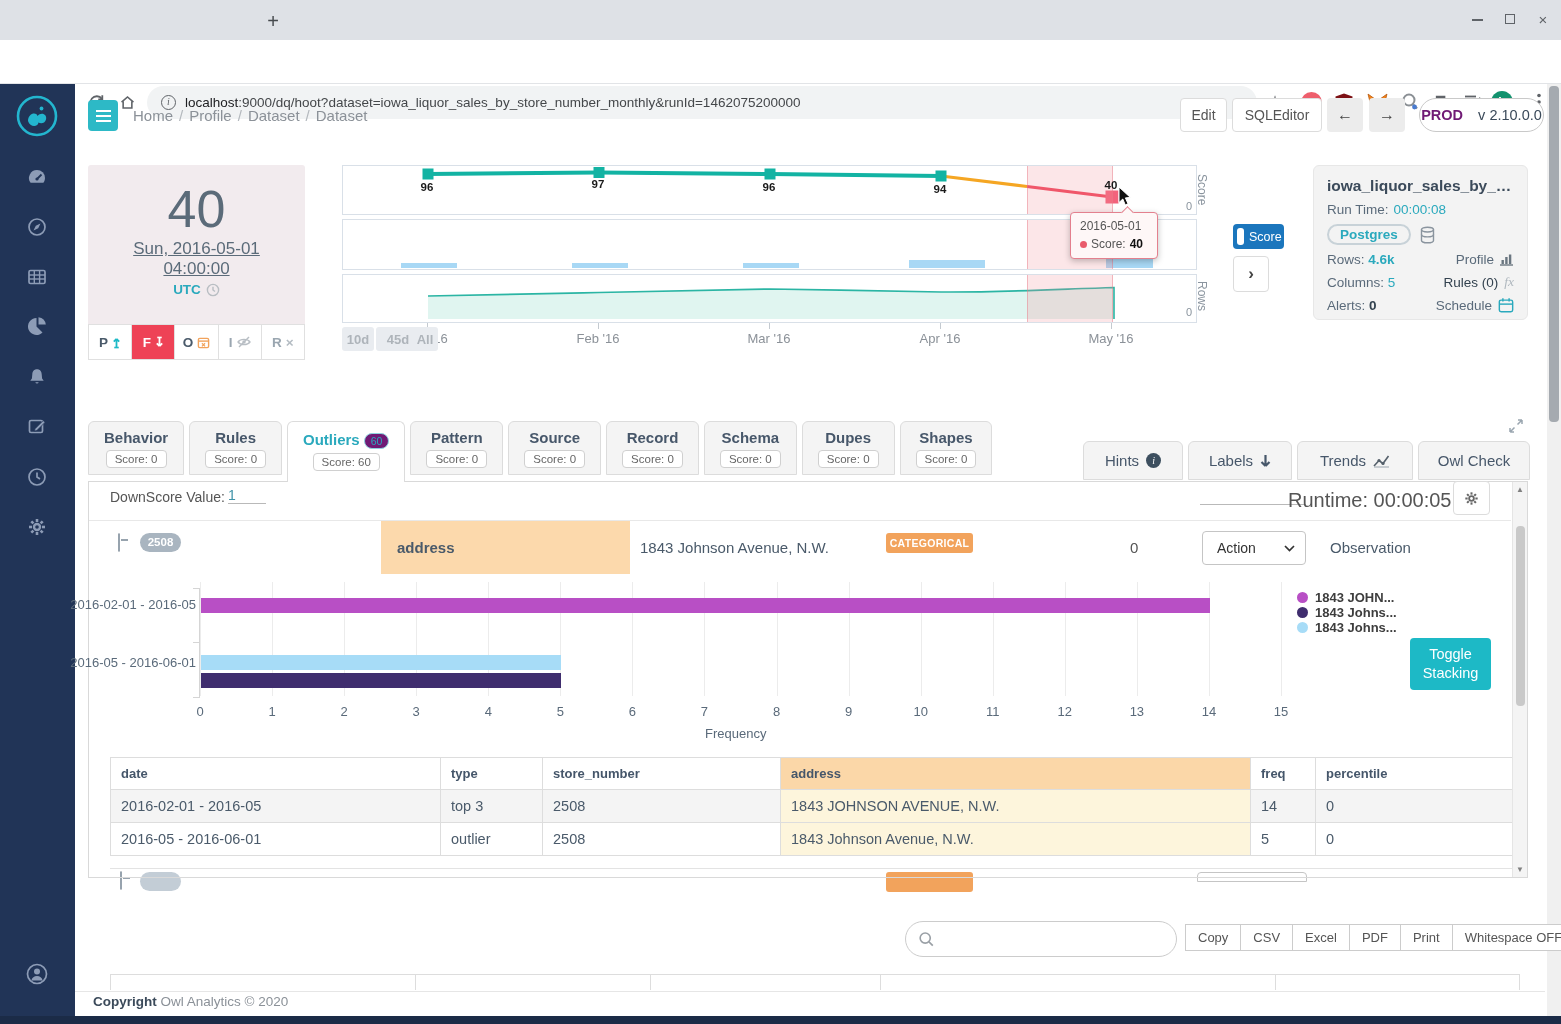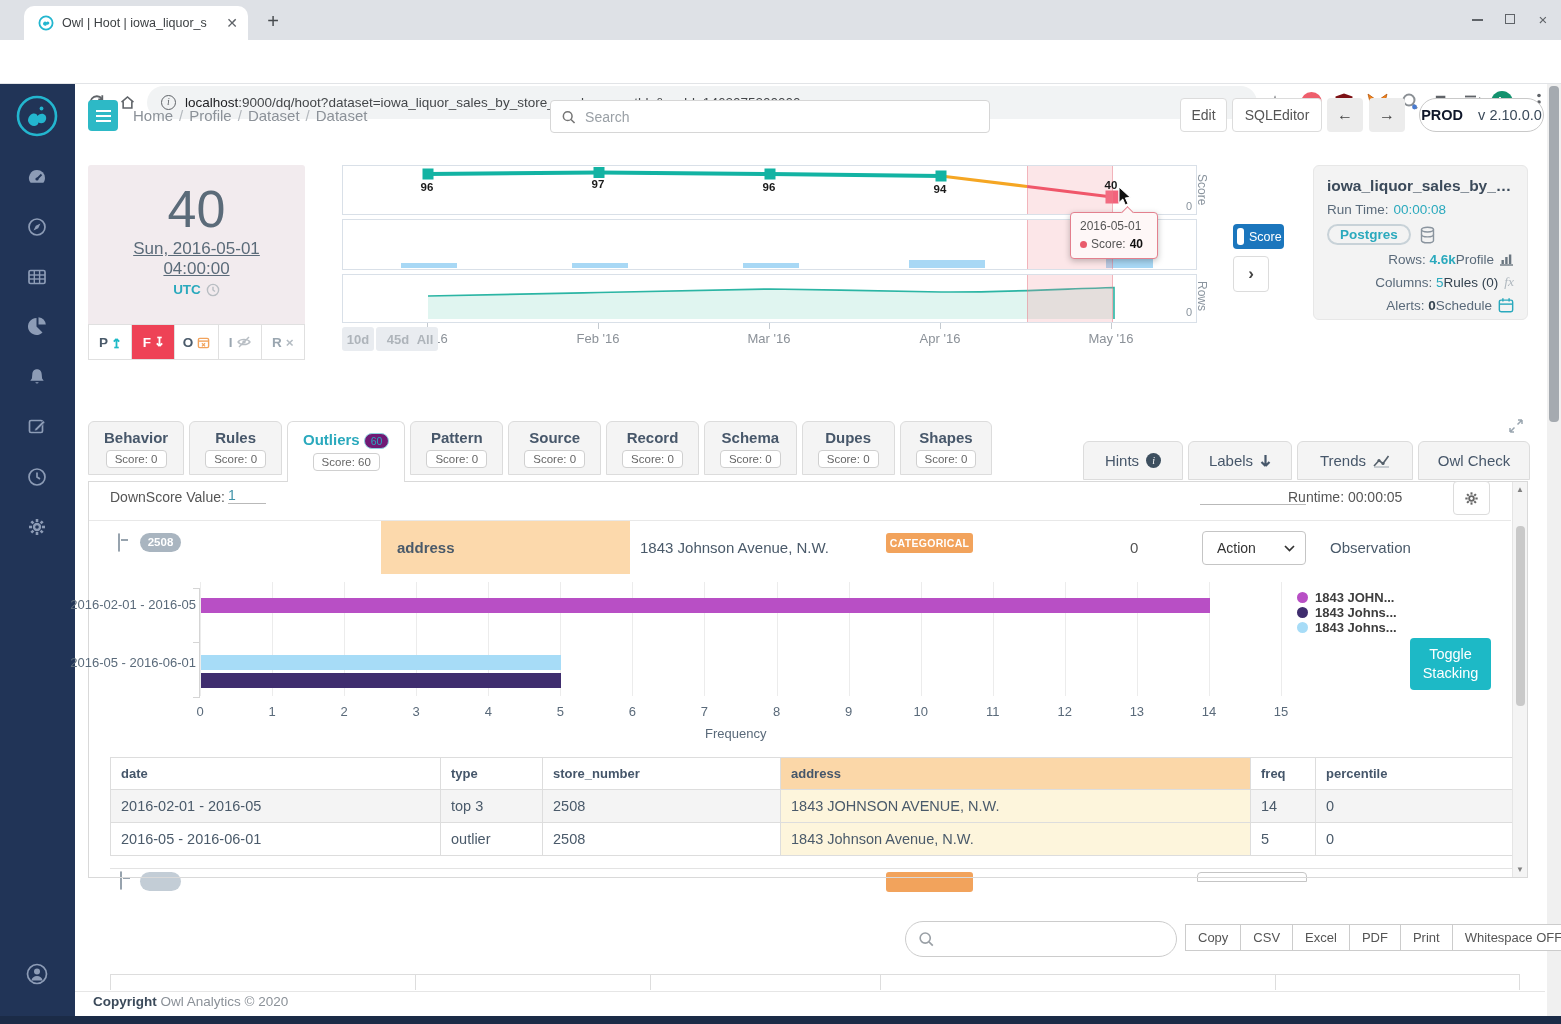--- a/index.html
+++ b/index.html
@@ -36,21 +36,21 @@
   #hamburger { position:absolute; left:88px; top:100px; width:30px; height:31px; background:#2db9c6; border-radius:4px; display:flex; flex-direction:column; justify-content:center; align-items:center; gap:3px; }
   #hamburger i { display:block; width:15px; height:2px; background:#fff; }
   #breadcrumb { position:absolute; left:133px; top:107px; font-size:15px; color:#8b9198; }
   #breadcrumb .sep { margin:0 6px; color:#b3b8bd; }
   #global-search { position:absolute; left:550px; top:100px; width:440px; height:33px; border:1px solid #d6d6d6; border-radius:4px; display:flex; align-items:center; padding:0 10px; background:#fff; }
   #global-search input { border:none; outline:none; font-size:14px; color:#333; width:100%; margin-left:9px; font-family:"Liberation Sans",sans-serif; }
   #global-search input::placeholder { color:#9aa0a6; }
   .btn { background:#fff; border:1px solid #dcdcdc; border-radius:4px; color:#555; font-size:14px; display:flex; align-items:center; justify-content:center; }
   .navbtn { background:#ececec; border:none; color:#444; font-size:16px; font-weight:bold; border-radius:4px; }
   #prod-pill { position:absolute; left:1419px; top:98px; width:125px; height:34px; border:1px solid #c9c9c9; border-radius:17px; display:flex; align-items:center; justify-content:center; font-size:14.5px; background:#fff; }
-  #prod-pill b { color:#0f172a; margin-right:15px;text-align:right; }
+  #prod-pill b { color:#701a75; margin-right:15px;text-align:right; }
   #prod-pill span { color:#3b4a5a; }
 
   
   #run-card { position:absolute; left:88px; top:165px; width:217px; height:195px; background:#f2ebee; border-radius:3px; }
   #run-score { text-align:center; font-size:52px; color:#5b6b79; margin-top:14px; }
   #run-date, #run-time { text-align:center; font-size:17px; color:#5b6b79;text-decoration:underline; }
   #run-tz { text-align:center; font-size:13.5px; color:#2aa9bd; font-weight:bold; margin-top:3px; display:flex; justify-content:center; align-items:center; gap:5px; }
   #pforirow { position:absolute; left:0; bottom:0; width:217px; height:36px; display:flex; background:#fff; border:1px solid #e0e0e0; }
   .pfbtn { flex:1; display:flex; align-items:center; justify-content:center; gap:4px; border-right:1px solid #e0e0e0; font-size:13.5px; font-weight:bold; color:#4a5a6a; background:#fff; }
   .pfbtn:last-child { border-right:none; }
@@ -75,21 +75,21 @@
   #chart-tooltip { position:absolute; left:1070px; top:212px; width:88px; height:47px; background:#fef7f7; border:1px solid #e3808e; border-radius:4px; box-shadow:0 2px 6px rgba(0,0,0,0.25); padding:6px 0 0 9px; z-index:5; }
   #chart-tooltip:before { content:""; position:absolute; top:-5px; left:52px; width:8px; height:8px; background:#fef7f7; border-left:1px solid #e3808e; border-top:1px solid #e3808e; transform:rotate(45deg); }
   #tooltip-date { font-size:12px; color:#555; }
   #tooltip-row { display:flex; align-items:center; gap:4px; margin-top:4px; font-size:12px; color:#555; }
   #tooltip-row .dot { width:7px; height:7px; border-radius:50%; background:#e95b6b; }
   #tooltip-row b { color:#111; }
 
   
   #dataset-card { position:absolute; left:1313px; top:165px; width:215px; height:155px; background:#f3f3f3; border:1px solid #e7e7e7; border-radius:6px; padding:11px 13px; }
   #ds-title { font-size:15.5px; font-weight:bold; color:#3b4a5a; white-space:nowrap; overflow:hidden; text-overflow:ellipsis; }
-  .ds-row { display:flex; align-items:center; justify-content:flex-end; margin-top:7px; font-size:13.5px; color:#5a6a7a; }
+  .ds-row { display:flex; align-items:center; justify-content:space-between; margin-top:7px; font-size:13.5px; color:#5a6a7a; }
   .teal { color:#2aa9bd; }
   #pg-pill { border:2px solid #c8d2d8; border-radius:13px; padding:1px 11px; font-size:13.5px; font-weight:bold; color:#2aa9bd; background:#f3f3f3; }
   #impact-card { position:absolute; left:1313px; top:342px; width:215px; height:40px; background:#fff; border:1px solid #dfdfdf; border-radius:6px; display:flex; align-items:center; justify-content:space-between; padding:0 16px 0 36px; }
   #impact-na { background:#e3e3e3; border-radius:12px; padding:2px 10px; font-size:12px; font-weight:bold; color:#555; }
   #impact-label { color:#2aa9bd; font-weight:bold; font-size:15.5px; }
 
   
   #tabs-row { position:absolute; left:88px; top:421px; display:flex; gap:5px; }
   .dqtab { height:54px; background:#f4f4f4; border:1px solid #dcdcdc; border-radius:6px 6px 0 0; padding:7px 15px 0; text-align:center; }
   .dqtab .tlabel { font-size:15px; font-weight:bold; color:#47576a; white-space:nowrap; }
@@ -145,28 +145,20 @@
   #footer-text { position:absolute; left:93px; top:994px; font-size:13.5px; color:#8b9198; }
   #footer-text b { color:#3b4a5a;text-align:center; }
 </style>
 </head>
 <body>
 
 <div id="screen">
 
   
   <div id="tabstrip">
-    <div id="browser-tab">
-      <svg width="16" height="16" viewBox="0 0 16 16">
-          <circle cx="8" cy="8" r="6.6" stroke="#23b6cf" stroke-width="1.8" fill="none"></circle>
-          <path d="M5 9c0-2.6 2.6-3.3 3.3-1.8 1.1-1.5 3.3-.7 3 1.1-.4 1.5-1.9 1.5-2.6 1.1 0 1.5-3 1.9-3.7-.4z" fill="#23b6cf"></path>
-        </svg>
-      <span id="tab-title">Owl | Hoot | iowa_liquor_s</span>
-      <span class="tab-close">✕</span>
-    </div>
     <div id="new-tab-btn">+</div>
     <span class="winctl" style="left:1466px;">
         <span style="display:block;width:11px;height:1.6px;background:#5f6368;margin:9px auto 0;"></span>
       </span>
     <span class="winctl" style="left:1499px;">
         <span style="display:block;width:10px;height:10px;border:1.6px solid #5f6368;margin:4px auto 0;"></span>
       </span>
     <span class="winctl" style="left:1532px;font-size:15px;line-height:20px;">×</span>
   </div>
 
@@ -301,27 +293,20 @@
   <div id="bottom-strip"></div>
 
   
   <div id="hamburger">
       <i></i>
       <i></i>
       <i></i>
     </div>
   <div id="breadcrumb">
     <span>Home</span><span class="sep">/</span><span>Profile</span><span class="sep">/</span><span>Dataset</span><span class="sep">/</span><span>Dataset</span>
-  </div>
-  <div id="global-search">
-    <svg width="16" height="16" viewBox="0 0 18 18">
-        <circle cx="8" cy="8" r="5.2" stroke="#757575" stroke-width="1.8" fill="none"></circle>
-        <line x1="12" y1="12" x2="16.2" y2="16.2" stroke="#757575" stroke-width="1.8"></line>
-      </svg>
-    <input type="text" placeholder="Search" style="">
   </div>
   <button class="btn abs" style="left:1180px;top:98px;width:47px;height:34px;">Edit</button>
   <button class="btn abs" style="left:1232px;top:98px;width:90px;height:34px;">SQLEditor</button>
   <button class="navbtn abs" style="left:1327px;top:98px;width:36px;height:34px;">←</button>
   <button class="navbtn abs" style="left:1369px;top:98px;width:36px;height:34px;">→</button>
   <div id="prod-pill">
       <b>PROD</b>
       <span>v 2.10.0.0</span>
     </div>
 
@@ -536,21 +521,21 @@
   <svg id="expand-icon" width="16" height="16" viewBox="0 0 16 16">
       <path d="M9.5 6.5 L14 2 M14 2 h-4 M14 2 v4 M6.5 9.5 L2 14 M2 14 h4 M2 14 v-4" stroke="#9aa6b0" stroke-width="1.5" fill="none"></path>
     </svg>
 
   
   <div id="panel"></div>
 
   <span class="abs" style="left:110px;top:489px;font-size:14px;color:#555;">DownScore Value:</span>
   <input class="ulinput abs" style="left: 228px; top: 487px; width: 38px;" value="1">
   <input class="ulinput abs" style="left: 1200px; top: 488px; width: 106px;">
-  <span class="abs" style="left:1288px;top:489px;font-size:14px;color:#555;">Runtime: 00:00:05</span>
+  <span class="abs" style="left:1288px;top:489px;font-size:20px;color:#555;">Runtime: 00:00:05</span>
   <button class="btn abs" style="left:1453px;top:481px;width:37px;height:34px;">
     <svg width="17" height="17" viewBox="0 0 22 22">
         <g stroke="#666" stroke-width="2.6">
           <line x1="11" y1="3" x2="11" y2="6"></line>
           <line x1="11" y1="16" x2="11" y2="19"></line>
           <line x1="3" y1="11" x2="6" y2="11"></line>
           <line x1="16" y1="11" x2="19" y2="11"></line>
           <line x1="5.3" y1="5.3" x2="7.4" y2="7.4"></line>
           <line x1="14.6" y1="14.6" x2="16.7" y2="16.7"></line>
           <line x1="5.3" y1="16.7" x2="7.4" y2="14.6"></line>

